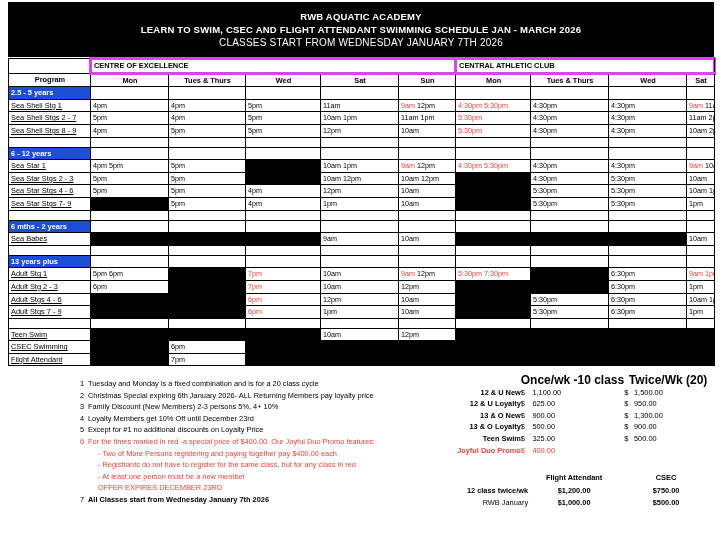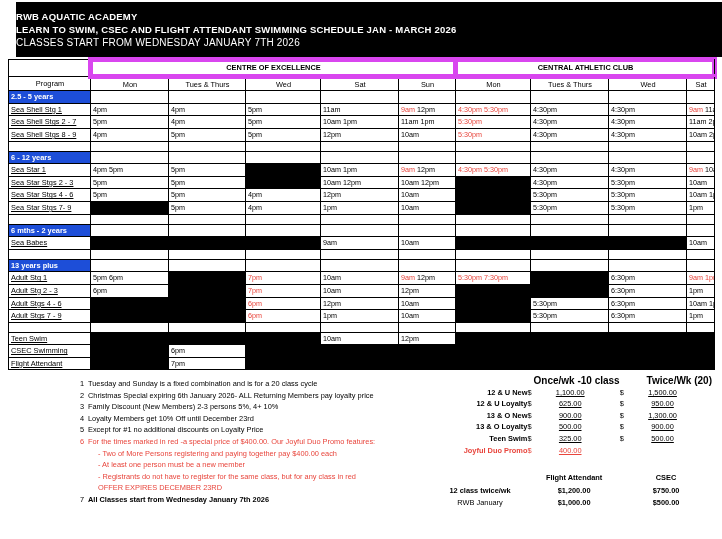--- a/index.html
+++ b/index.html
@@ -6,23 +6,23 @@
   body{
     width:722px;height:539px;
     font-family:"Liberation Sans", sans-serif;
     color:#000000;
     overflow:hidden;
   }
   .sheet{position:relative;width:722px;height:539px;box-sizing:border-box;}
 
   
   .banner{
-    position:absolute;left:16px;top:2px;width:706px;height:55px;
+    position:absolute;left:8px;top:2px;width:706px;height:55px;
     background:#000000;color:#ffffff;
-    display:flex;flex-direction:column;justify-content:center;
+    display:flex;flex-direction:column;align-items:center;justify-content:center;
     gap:2px;
   }
   .banner .t1{font-size:9.5px;font-weight:bold;letter-spacing:.2px;}
   .banner .t2{font-size:9.5px;font-weight:bold;letter-spacing:.2px;}
   .banner .t3{font-size:10px;font-weight:normal;letter-spacing:.2px;}
 
   
   .sched{
     position:absolute;left:8px;top:57px;width:706px;
     border-collapse:collapse;
@@ -35,26 +35,26 @@
     height:11.6px;
     line-height:11.6px;
     font-weight:normal;
     text-align:left;
     white-space:nowrap;
     overflow:hidden;
     vertical-align:middle;
     background:#ffffff;
   }
   .sched .grp-head{
-    text-align:center;font-weight:bold;font-size:7.4px;
-    border:5px solid #d946ef;
+    text-align:left;font-weight:bold;font-size:7.4px;
+    border:3px solid #d946ef;
   }
   .sched .blank-head{border:1px solid #000;background:#ffffff;}
   .sched .colhead{
-    text-align:center;font-weight:normal;font-size:7.4px;
+    text-align:center;font-weight:bold;font-size:7.4px;
   }
   .sched .prog{font-size:7.4px;text-decoration:underline;}
   .sched .catrow td{
     background:#1d4ed8;color:#ffffff;font-weight:bold;font-size:7.4px;
   }
   .sched .catrow td.empty{background:#ffffff;color:#000;}
   .blk{background:#000000 !important;}
   .red{color:#e8453c;}
   .spacer td{height:9px;line-height:9px;}
 
@@ -83,34 +83,34 @@
   .note.bold .txt{font-weight:bold;}
   .note.offer .txt{color:#e8453c;padding-left:10px;font-weight:normal;}
 
   
   .prices{
     position:absolute;left:432px;top:375px;width:280px;
     font-size:7.4px;line-height:11.6px;
   }
   .prices table{border-collapse:collapse;width:100%;font-size:7.4px;}
   .prices td,.prices th{padding:0;height:11.6px;line-height:11.6px;white-space:nowrap;}
-  .prices th{font-weight:bold;text-align:right;font-size:10px;}
+  .prices th{font-weight:bold;text-align:center;font-size:12px;}
   .prices .lbl{font-weight:bold;text-align:right;width:92px;}
   .prices .cur{width:10px;text-align:left;}
-  .prices .amt{width:62px;text-align:center;padding-right:17px;text-decoration:underline;}
+  .prices .amt{width:62px;text-align:left;padding-right:17px;}
   .prices .redrow td{color:#e8453c;}
 
   .prices2{
     position:absolute;left:432px;top:472px;width:280px;
     font-size:7.4px;line-height:12.5px;
   }
   .prices2 table{border-collapse:collapse;width:100%;}
   .prices2 td,.prices2 th{padding:0;height:12.5px;line-height:12.5px;white-space:nowrap;}
   .prices2 th{font-weight:bold;text-align:center;}
-  .prices2 .lbl{text-align:center;width:92px;}
+  .prices2 .lbl{text-align:right;width:92px;}
   .prices2 .lbl.b{font-weight:bold;}
   .prices2 .amt{text-align:center;width:88px;font-weight:bold;}
 </style>
 </head>
 <body>
 
 <div class="sheet">
 
   <div class="banner">
     <div class="t1">RWB AQUATIC ACADEMY</div>
@@ -451,21 +451,21 @@
           <td class="blk"></td>
           <td class="blk"></td>
           <td></td>
         </tr>
       </tbody>
   </table>
 
   <div class="notes" id="notes-list">
       <div class="note">
         <span class="num">1</span>
-        <span class="txt">Tuesday and Sunday is a fixed combination and is for a 20 class cycle</span>
+        <span class="txt">Tuesday and Monday is a fixed combination and is for a 20 class cycle</span>
       </div>
       <div class="note">
         <span class="num">2</span>
         <span class="txt">Christmas Special expiring 6th January 2026- ALL Returning Members  pay loyalty price</span>
       </div>
       <div class="note">
         <span class="num">3</span>
         <span class="txt">Family Discount (New Members) 2-3 persons 5%, 4+ 10%</span>
       </div>
       <div class="note">
@@ -479,25 +479,25 @@
       <div class="note redline">
         <span class="num">6</span>
         <span class="txt">For the times marked in red -a special price of $400.00. Our Joyful Duo Promo features:</span>
       </div>
       <div class="note redline sub">
         <span class="num"></span>
         <span class="txt">- Two of More Persons registering and paying together pay $400.00 each</span>
       </div>
       <div class="note redline sub">
         <span class="num"></span>
-        <span class="txt">- At least one person must be a new member</span>
+        <span class="txt">- Registrants do not have to register for the same class, but for any class in red</span>
       </div>
       <div class="note redline sub">
         <span class="num"></span>
-        <span class="txt">- Registrants do not have to register for the same class, but for any class in red</span>
+        <span class="txt">- At least one person must be a new member</span>
       </div>
       <div class="note offer">
         <span class="num"></span>
         <span class="txt">OFFER EXPIRES DECEMBER 23RD</span>
       </div>
       <div class="note bold">
         <span class="num">7</span>
         <span class="txt">All Classes start from Wednesday January 7th 2026</span>
       </div>
     </div>

